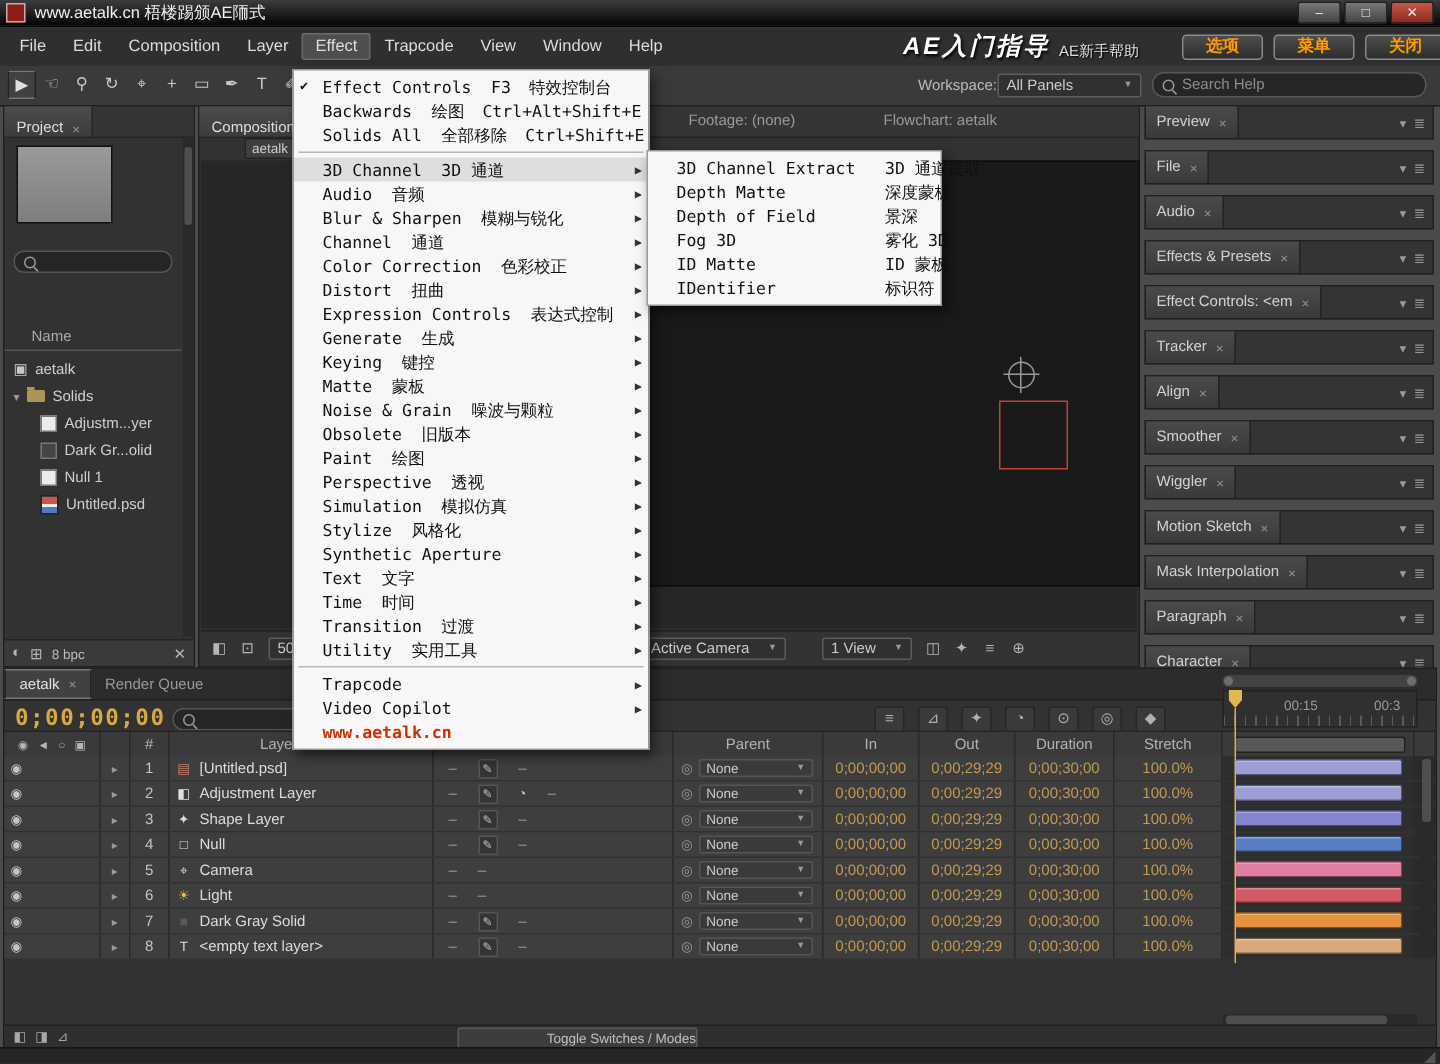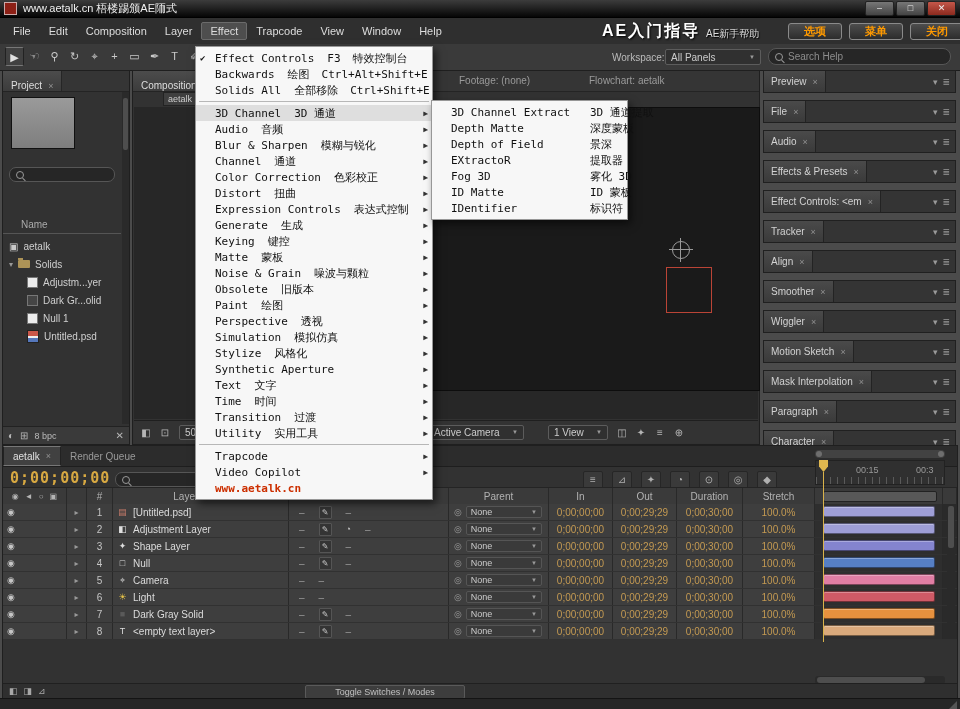--- a/index.html
+++ b/index.html
@@ -13,21 +13,21 @@
   #win-title{font-size:11px;color:#f0f0f0;white-space:nowrap}
   #winbtns{margin-left:auto;display:flex;gap:2px}
   .wbtn{width:27px;height:13px;background:linear-gradient(#777,#444);border:1px solid #222;border-radius:2px;
         color:#eee;font-size:9px;line-height:12px;text-align:center}
   .wclose{background:linear-gradient(#c4574a,#8c2a1e)}
   
   #menubar{left:0;top:18px;width:960px;height:26px;background:#2f2f2f;border-bottom:1px solid #1b1b1b}
   #menu-items{position:absolute;left:4px;top:4px;display:flex}
   .mitem{padding:2px 8px;font-size:11px;color:#ddd;border:1px solid transparent;border-radius:2px}
   .mactive{background:#4e4e4e;border-color:#6b6b6b}
-  #brand-logo{position:absolute;left:602px;top:3px;font-size:16px;font-weight:bold;color:#fff;
+  #brand-logo{position:absolute;left:602px;top:3px;font-size:16px;font-weight:bold;font-style:italic;color:#fff;
               letter-spacing:2px;text-shadow:1px 1px 2px #000}
   #brand-tagline{position:absolute;left:706px;top:9px;font-size:10px;color:#ddd;text-shadow:1px 1px 1px #000}
   #brand-buttons{position:absolute;left:788px;top:5px;display:flex;gap:7px}
   .bbtn{min-width:38px;padding:0 7px;height:15px;line-height:15px;text-align:center;font-size:11px;font-weight:bold;
         color:#ff9a00;background:linear-gradient(#4d4d4d,#2c2c2c);border:1px solid #8a8a8a;border-radius:3px}
   
   #toolrow{left:0;top:44px;width:960px;height:26px;background:#3a3a3a;border-bottom:1px solid #1c1c1c}
   #tools{position:absolute;left:5px;top:3px;display:flex;gap:1px}
   .tool{width:19px;height:19px;line-height:19px;text-align:center;font-size:11px;color:#c9c9c9;border-radius:2px}
   .tactive{background:#5a5a5a;border:1px solid #777;box-sizing:border-box}
@@ -159,21 +159,21 @@
   .cnav{background:#2a2a2a;justify-content:center;color:#888;font-size:7px}
   #tl-workarea{position:relative;width:100%;height:100%}
   #tl-workarea .wa{position:absolute;left:8px;top:3px;width:112px;height:9px;background:#585858;border-radius:2px;border:1px solid #222}
   #tl-vscroll{position:absolute;left:944px;top:58px;width:8px;height:128px;background:#2a2a2a}
   #tl-vscroll .thumb{position:absolute;left:1px;top:2px;width:6px;height:42px;background:#4e4e4e;border-radius:2px}
   #tl-hscroll{position:absolute;left:812px;top:230px;width:130px;height:8px;background:#2a2a2a;border-radius:3px}
   #tl-hscroll .thumb{position:absolute;left:2px;top:1px;width:108px;height:6px;background:#4e4e4e;border-radius:3px}
   #tl-bottom{position:absolute;left:0;top:237px;width:954px;height:15px;background:#2f2f2f;border-top:1px solid #202020;
              display:flex;align-items:center;gap:6px;padding:0 6px;box-sizing:border-box}
   .bli{font-size:9px;color:#a8a8a8}
-  #toggle-modes{position:absolute;left:302px;top:239px;width:158px;height:12px;line-height:12px;text-align:center;
+  #toggle-modes{position:absolute;left:302px;top:239px;width:158px;height:12px;line-height:12px;text-align:right;
                 background:#3d3d3d;border:1px solid #5a5a5a;border-radius:2px;font-size:9px;color:#c0c0c0}
   
   #status{left:0;top:698px;width:960px;height:11px;background:#262626;border-top:1px solid #141414}
   #grip{position:absolute;right:3px;top:2px;width:0;height:0;border-left:8px solid transparent;border-bottom:8px solid #555}
 </style>
 </head>
 <body>
 
 <div id="app">
 
@@ -967,25 +967,20 @@
         <span class="men smen">Depth Matte</span>
         <span class="mzh">深度蒙板</span>
       </div>
       <div class="mrow">
         <span class="mck"></span>
         <span class="men smen">Depth of Field</span>
         <span class="mzh">景深</span>
       </div>
       <div class="mrow">
         <span class="mck"></span>
-        <span class="men smen">EXtractoR</span>
-        <span class="mzh">提取器</span>
-      </div>
-      <div class="mrow">
-        <span class="mck"></span>
         <span class="men smen">Fog 3D</span>
         <span class="mzh">雾化 3D</span>
       </div>
       <div class="mrow">
         <span class="mck"></span>
         <span class="men smen">ID Matte</span>
         <span class="mzh">ID 蒙板</span>
       </div>
       <div class="mrow">
         <span class="mck"></span>

